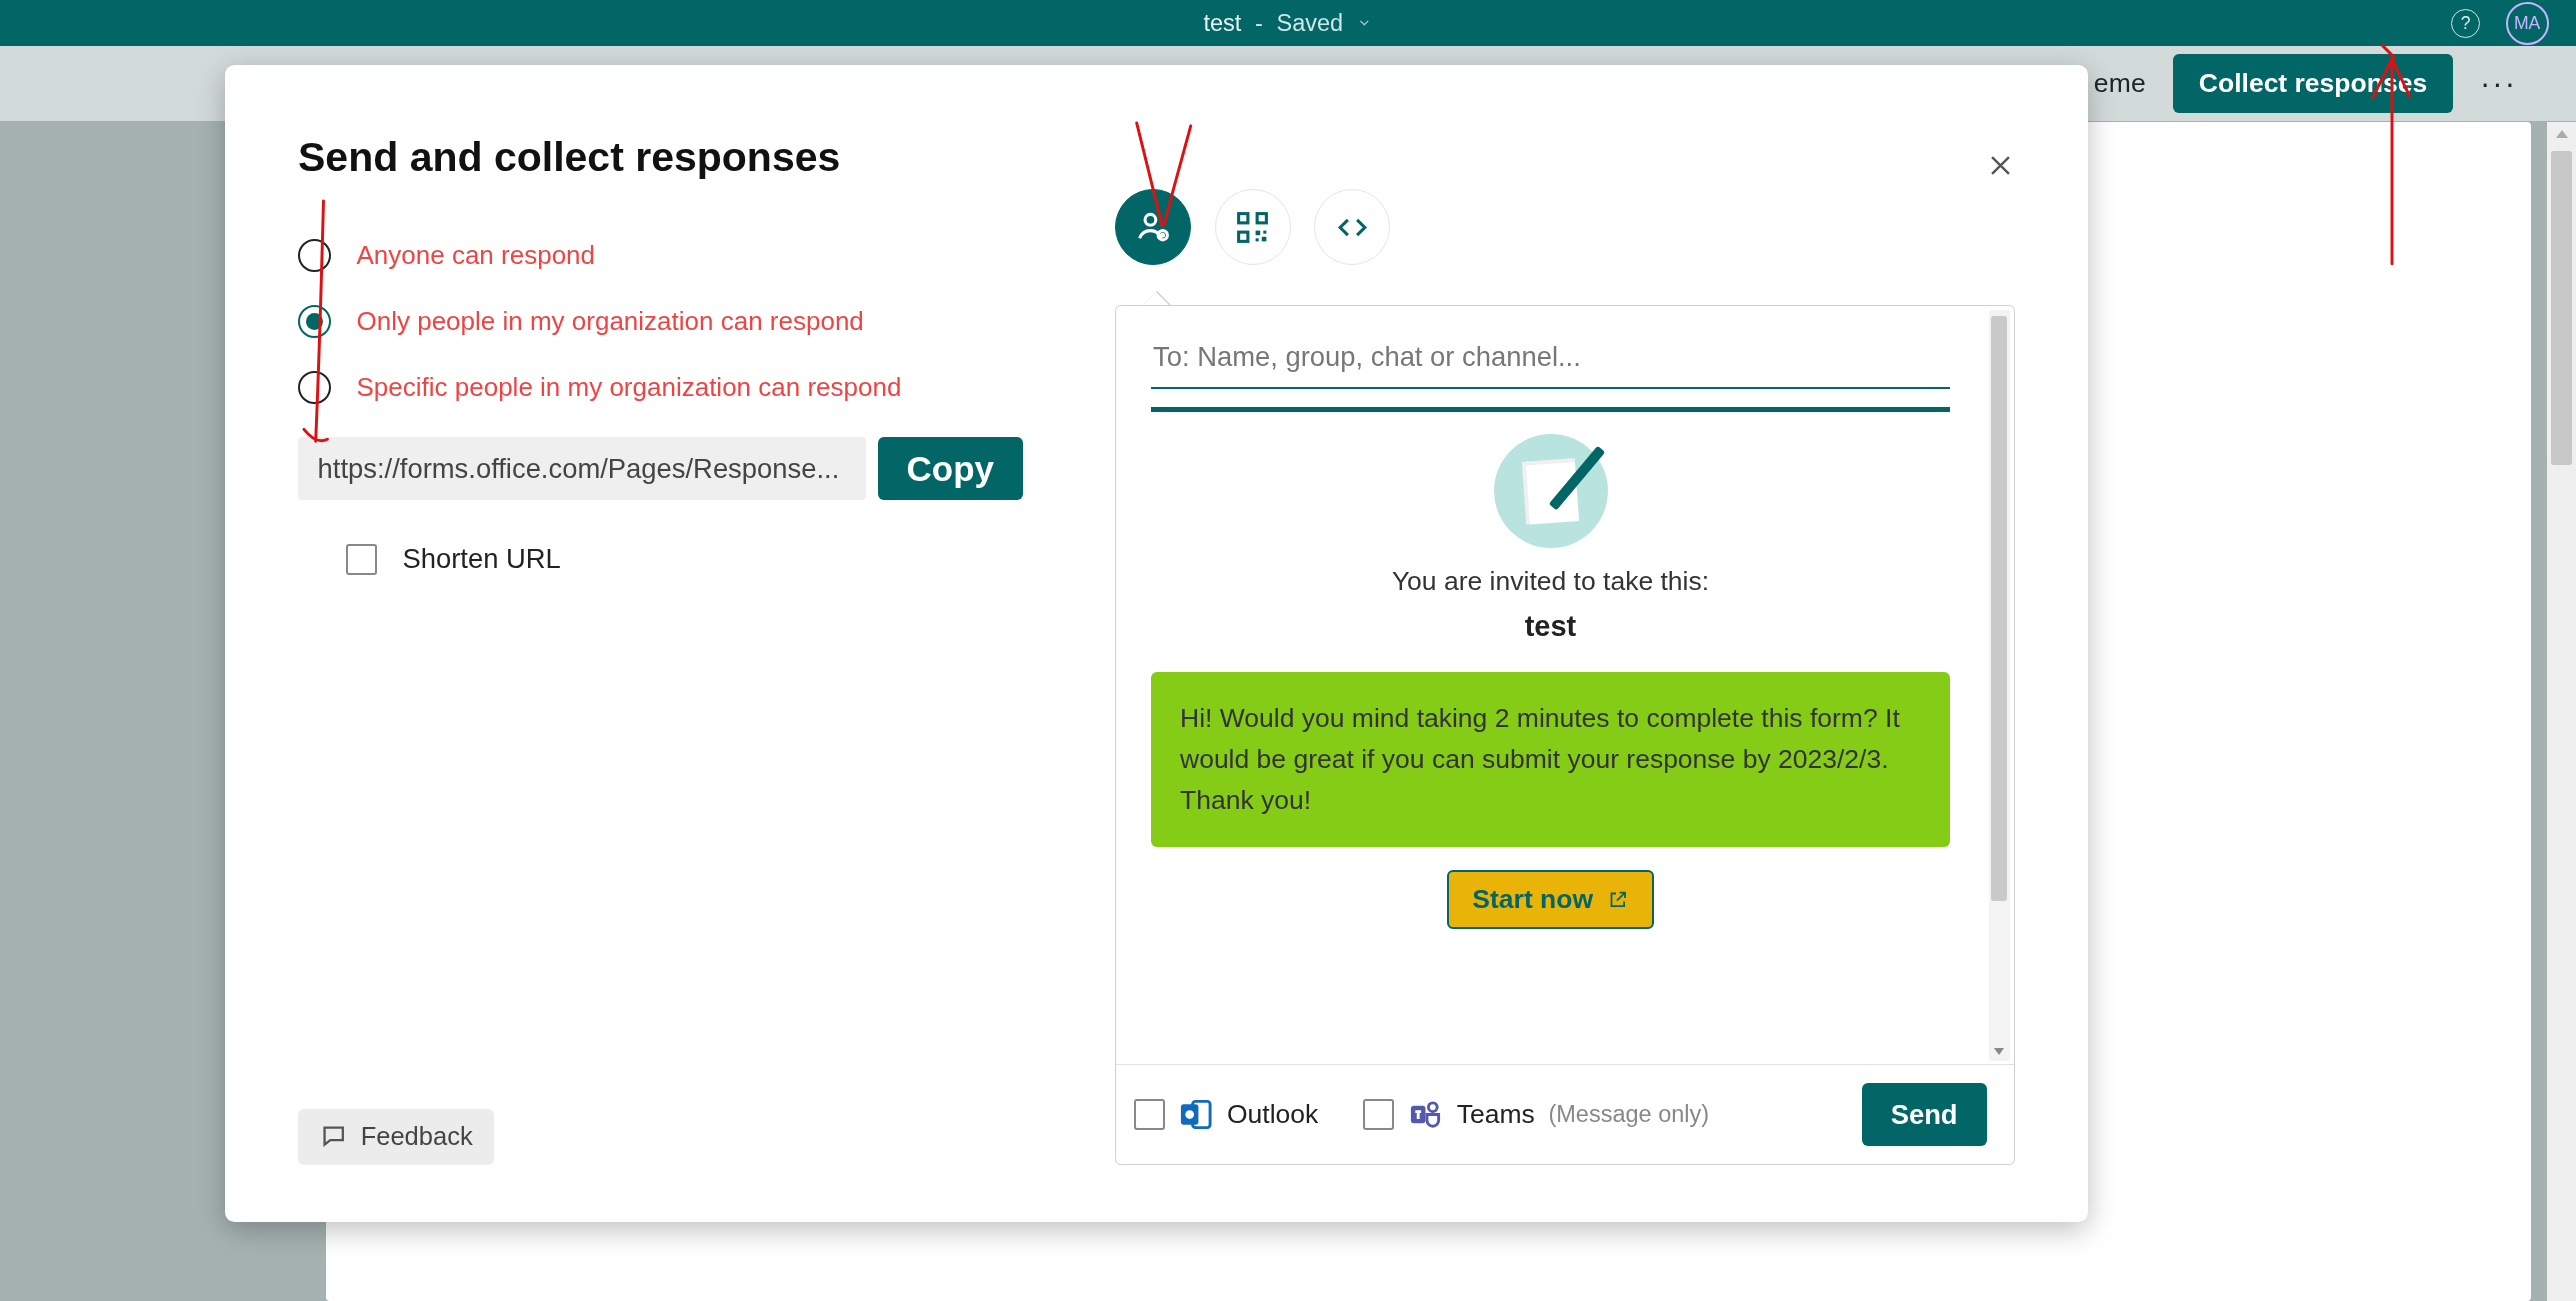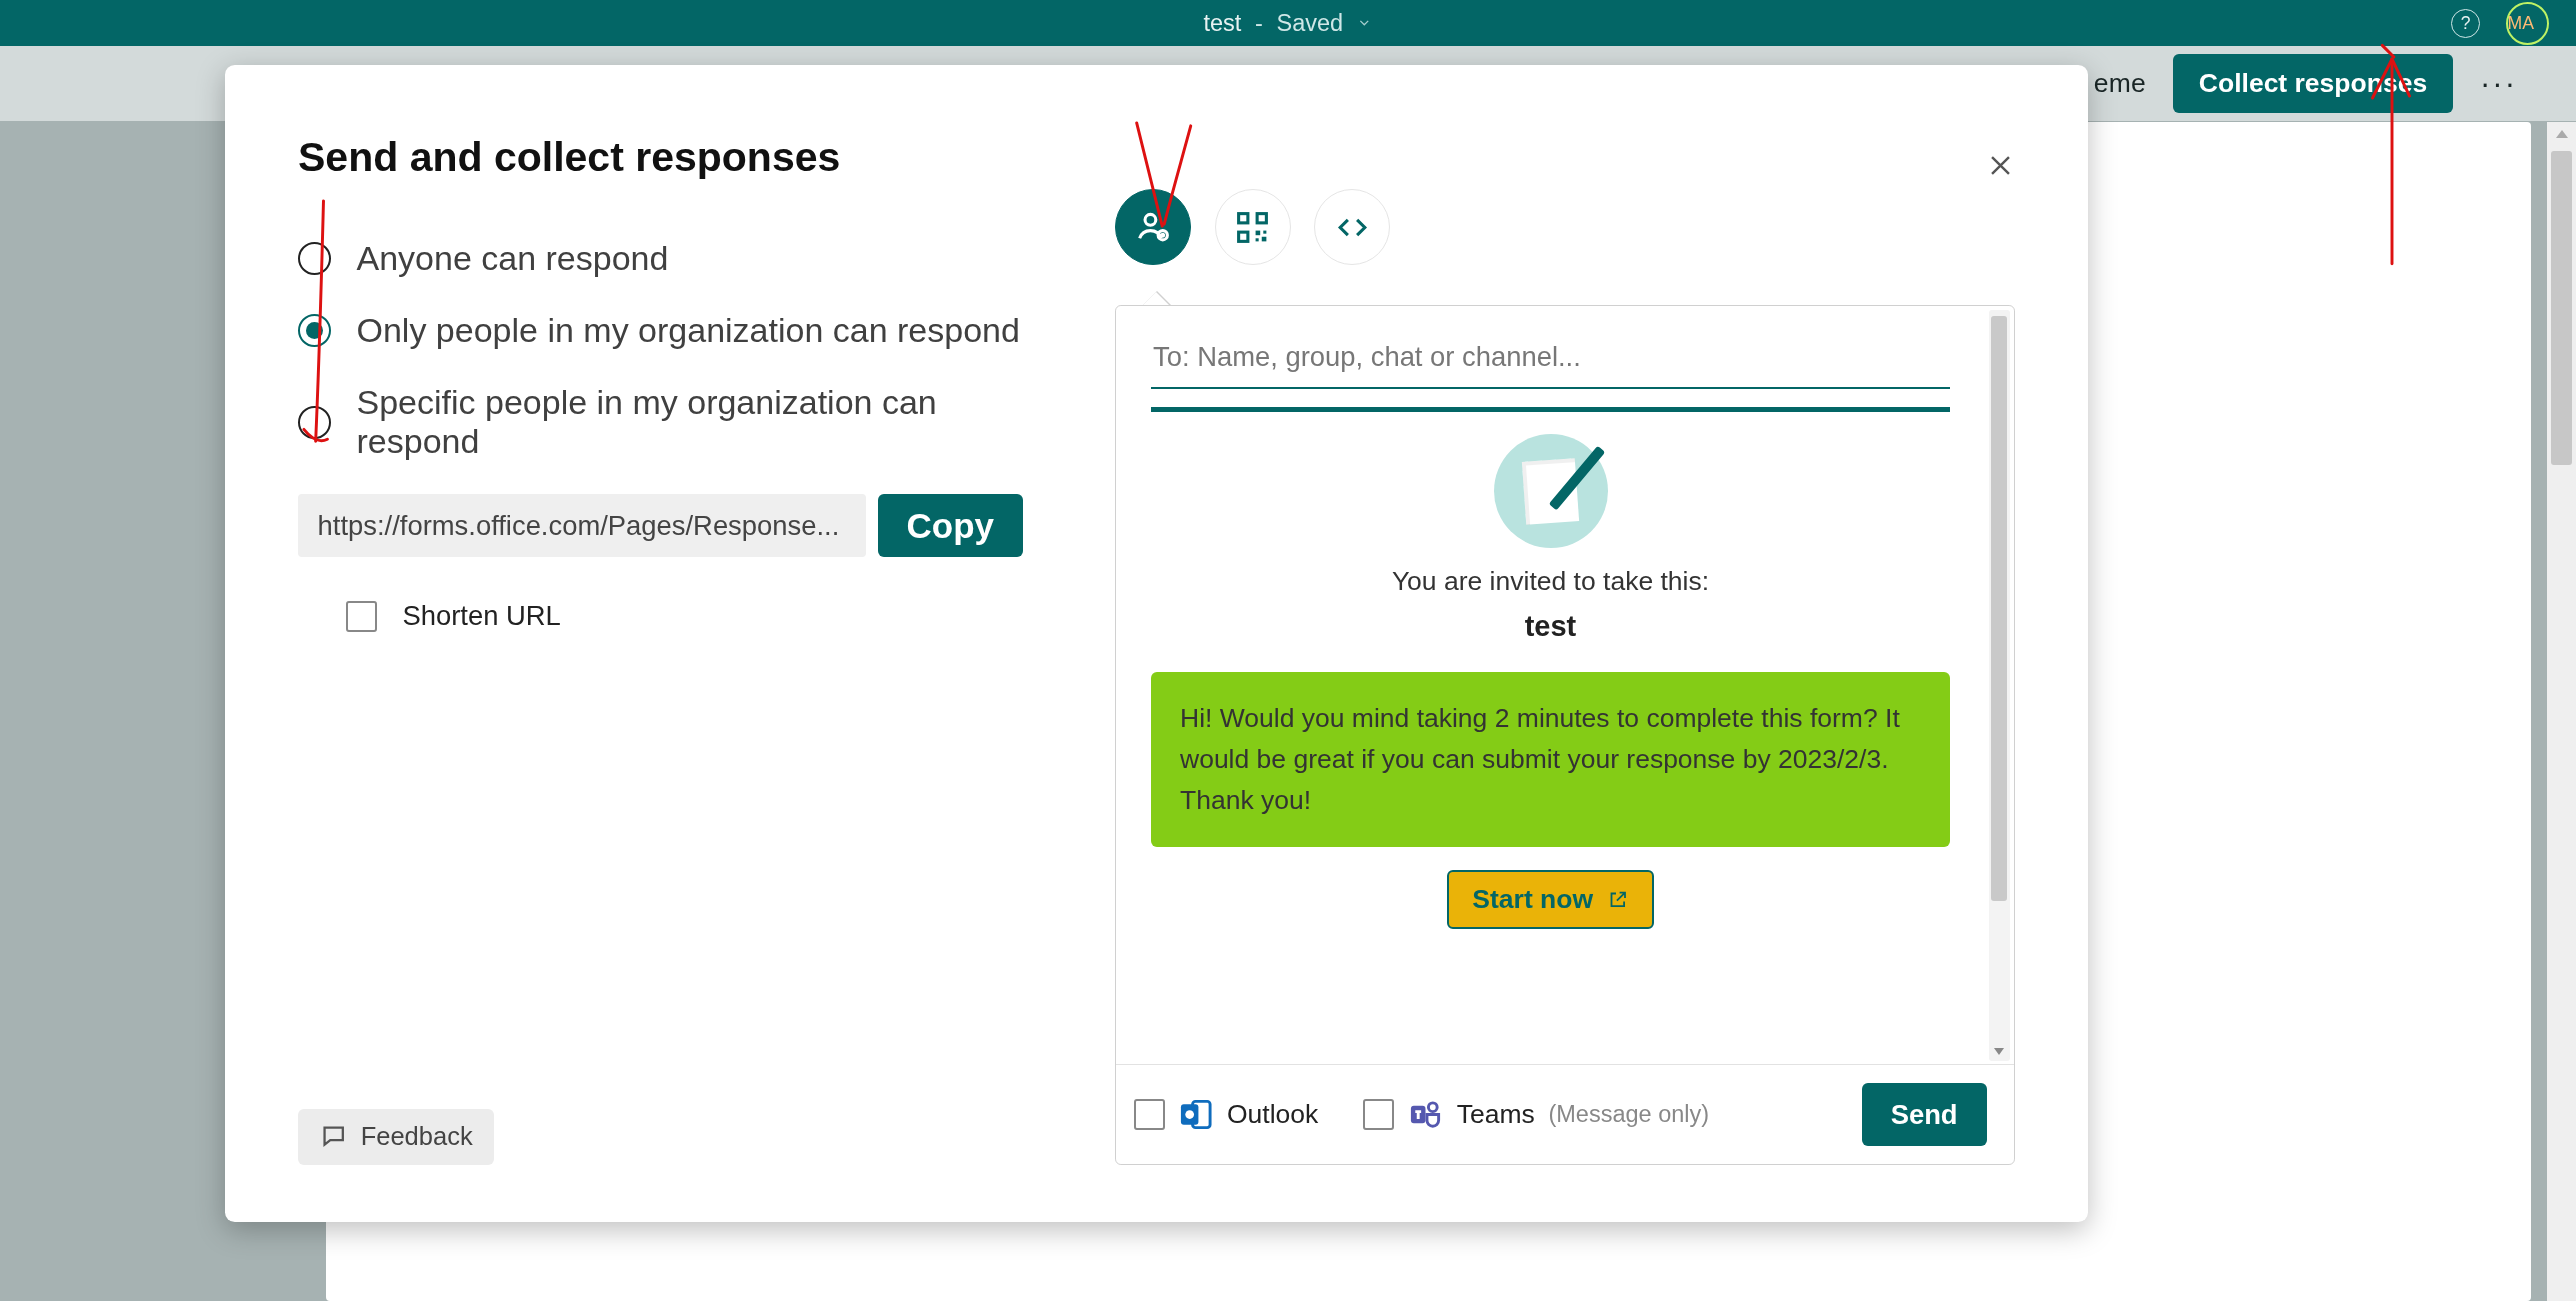--- a/index.html
+++ b/index.html
@@ -6,21 +6,21 @@
   html, body { width: 100%; height: 100%; font-family: "Segoe UI", Arial, sans-serif; background: #a6b2b2; overflow: hidden; }
 
   
   .appbar { position: absolute; top: 0; left: 0; right: 0; height: 46px; background: #036666; display: flex; align-items: center; color: #e8f2f2; }
   .appbar-center { position: absolute; left: 50%; transform: translateX(-50%); display: flex; align-items: center; gap: 13.7px; font-size: 23.5px; }
   .appbar-center .dash { color: #cfe7e7; }
   .appbar-center .saved { color: #cfe7e7; }
   .appbar-center .chev { width: 15.7px; height: 15.7px; opacity: .8; }
   .appbar-right { margin-left: auto; display: flex; align-items: center; gap: 25.5px; padding-right: 27.4px; }
   .help-circle { width: 29px; height: 29px; border: 1px solid #cfe7e7; border-radius: 50%; display:flex;align-items:center;justify-content:center;font-size:17.6px;color:#e8f2f2;}
-  .avatar-circle { width: 43px; height: 43px; border: 2px solid #bef264; border-radius:50%; display:flex;align-items:center;font-size:17.6px; color:#fdba74;}
+  .avatar-circle { width: 43px; height: 43px; border: 2px solid #c4b5fd; border-radius:50%; display:flex;align-items:center;justify-content:center; font-size:17.6px; color:#c4b5fd;}
 
   
   .toolbar { position: absolute; top: 46px; left: 0; right: 0; height: 75px; background: #d3dada; display:flex; align-items:center; justify-content:flex-end; padding-right: 59px; gap: 27.4px; color:#1a2626;}
   .theme-label { font-size: 26.5px; color:#1a2626; letter-spacing:0.2px;}
   .collect-btn { background:#036666; color:#fff; border:none; border-radius:5.9px; padding: 13.7px 25.5px; font-size:26.5px; font-weight:600; cursor:pointer;}
   .ellipsis { font-size: 31px; letter-spacing: 2px; color:#1a2626; cursor:pointer;}
 
   
   .page-backdrop { position:absolute; top:122px; left:0; right:0; bottom:0; background:#a6b2b2;}
   .form-card-behind { position:absolute; top:0; left:326px; right: 45px; bottom:0; background:#fff; border-radius: 3.9px;}
@@ -34,21 +34,21 @@
   .dialog-title { font-size: 41px; font-weight:700; color:#111; }
   .close-x { position:absolute; top:86px; right:73px; color:#555; cursor:pointer;}
   .close-x svg { width:29px; height:29px; display:block;}
 
   
   .left-col { position:absolute; top: 174px; left:73px; width: 725px; }
   .radio-row { display:flex; align-items:center; gap: 25.5px; margin-bottom: 33px;}
   .radio-outer { width:33px; height:33px; border:2.9px solid #222; border-radius:50%; display:flex;align-items:center;justify-content:center; flex:0 0 33px;}
   .radio-outer.sel::after { content:""; width:17.6px; height:17.6px; background:#036666; border-radius:50%; display:block;}
   .radio-outer.sel { border-color:#036666;}
-  .radio-label { font-size:34px; color:#404040;}
+  .radio-label { font-size:26px; color:#ef4444;}
 
   .url-row { display:flex; gap:11.8px; margin-top: 33px; align-items:stretch;}
   .url-input { flex:1; min-width:0; background:#efefef; border:none; border-radius:3.9px; padding: 15.7px 19.6px; font-size:27.4px; color:#444; text-overflow:ellipsis; overflow:hidden; white-space:nowrap;}
   .copy-btn { background:#036666; color:#fff; border:none; border-radius:5.9px; padding: 0 29px; font-size:35px; font-weight:600; cursor:pointer;}
 
   .checkrow { display:flex; align-items:center; gap:25.5px; margin-top: 43px; padding-left: 48px;}
   .checkbox { width:31px; height:31px; border:2px solid #888; border-radius:2.9px; flex:0 0 31px;}
   .checklabel { font-size:27.4px; color:#222;}
 
   .feedback-btn { position:absolute; left:73px; bottom:57px; background:#ececec; border:none; border-radius:5.9px; padding:13.7px 21.6px; display:flex;align-items:center;gap:13.7px; color:#444; font-size:25.5px; cursor:pointer;}

